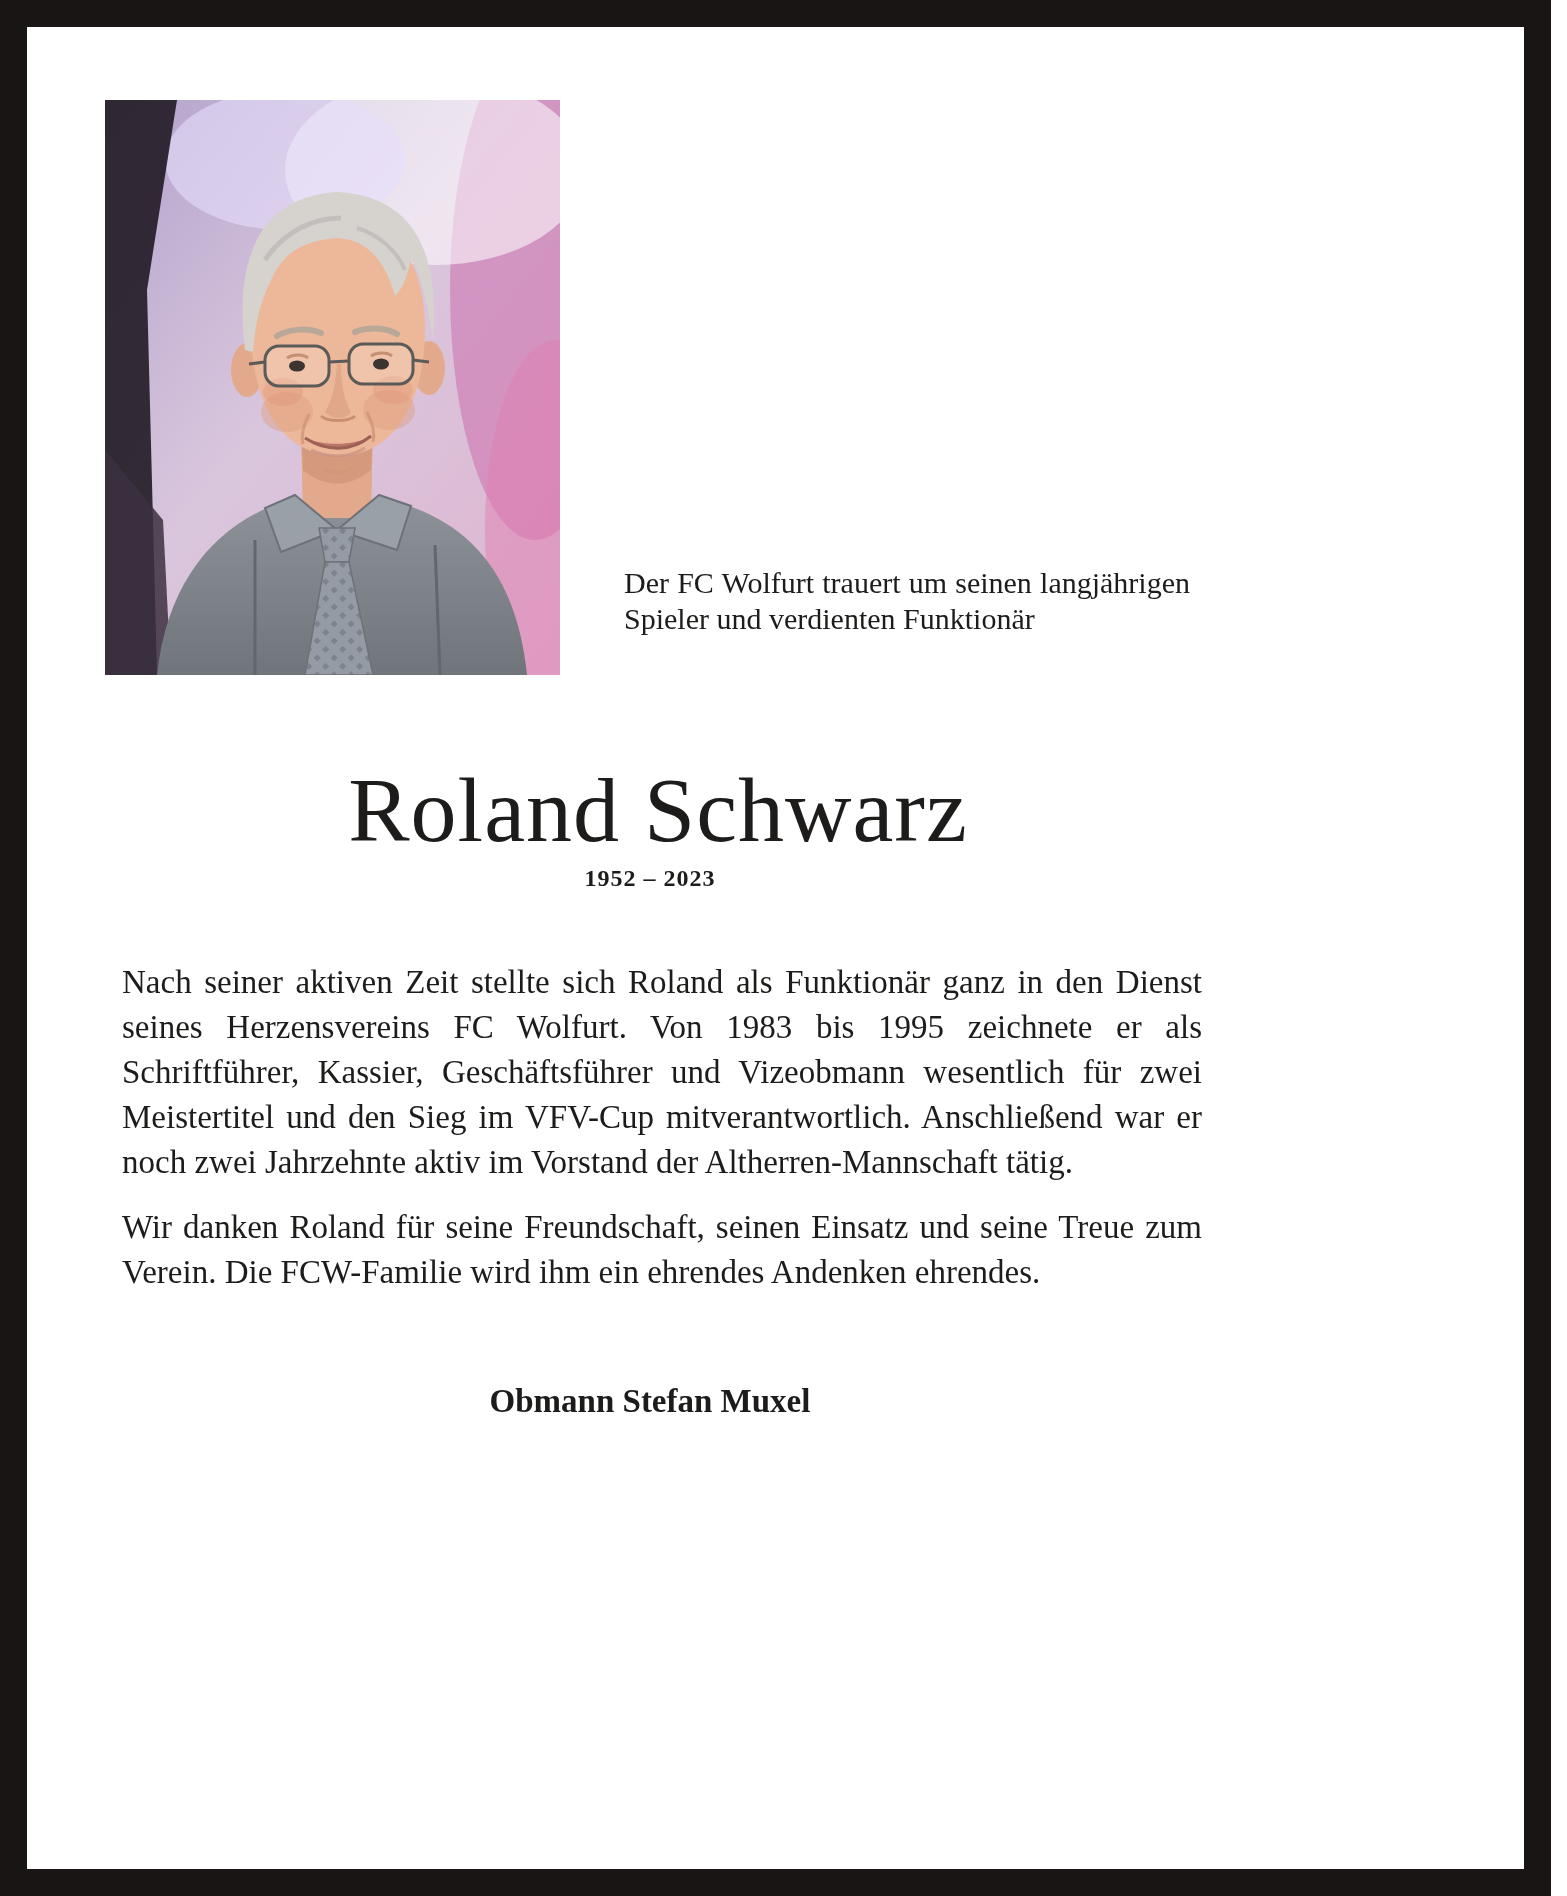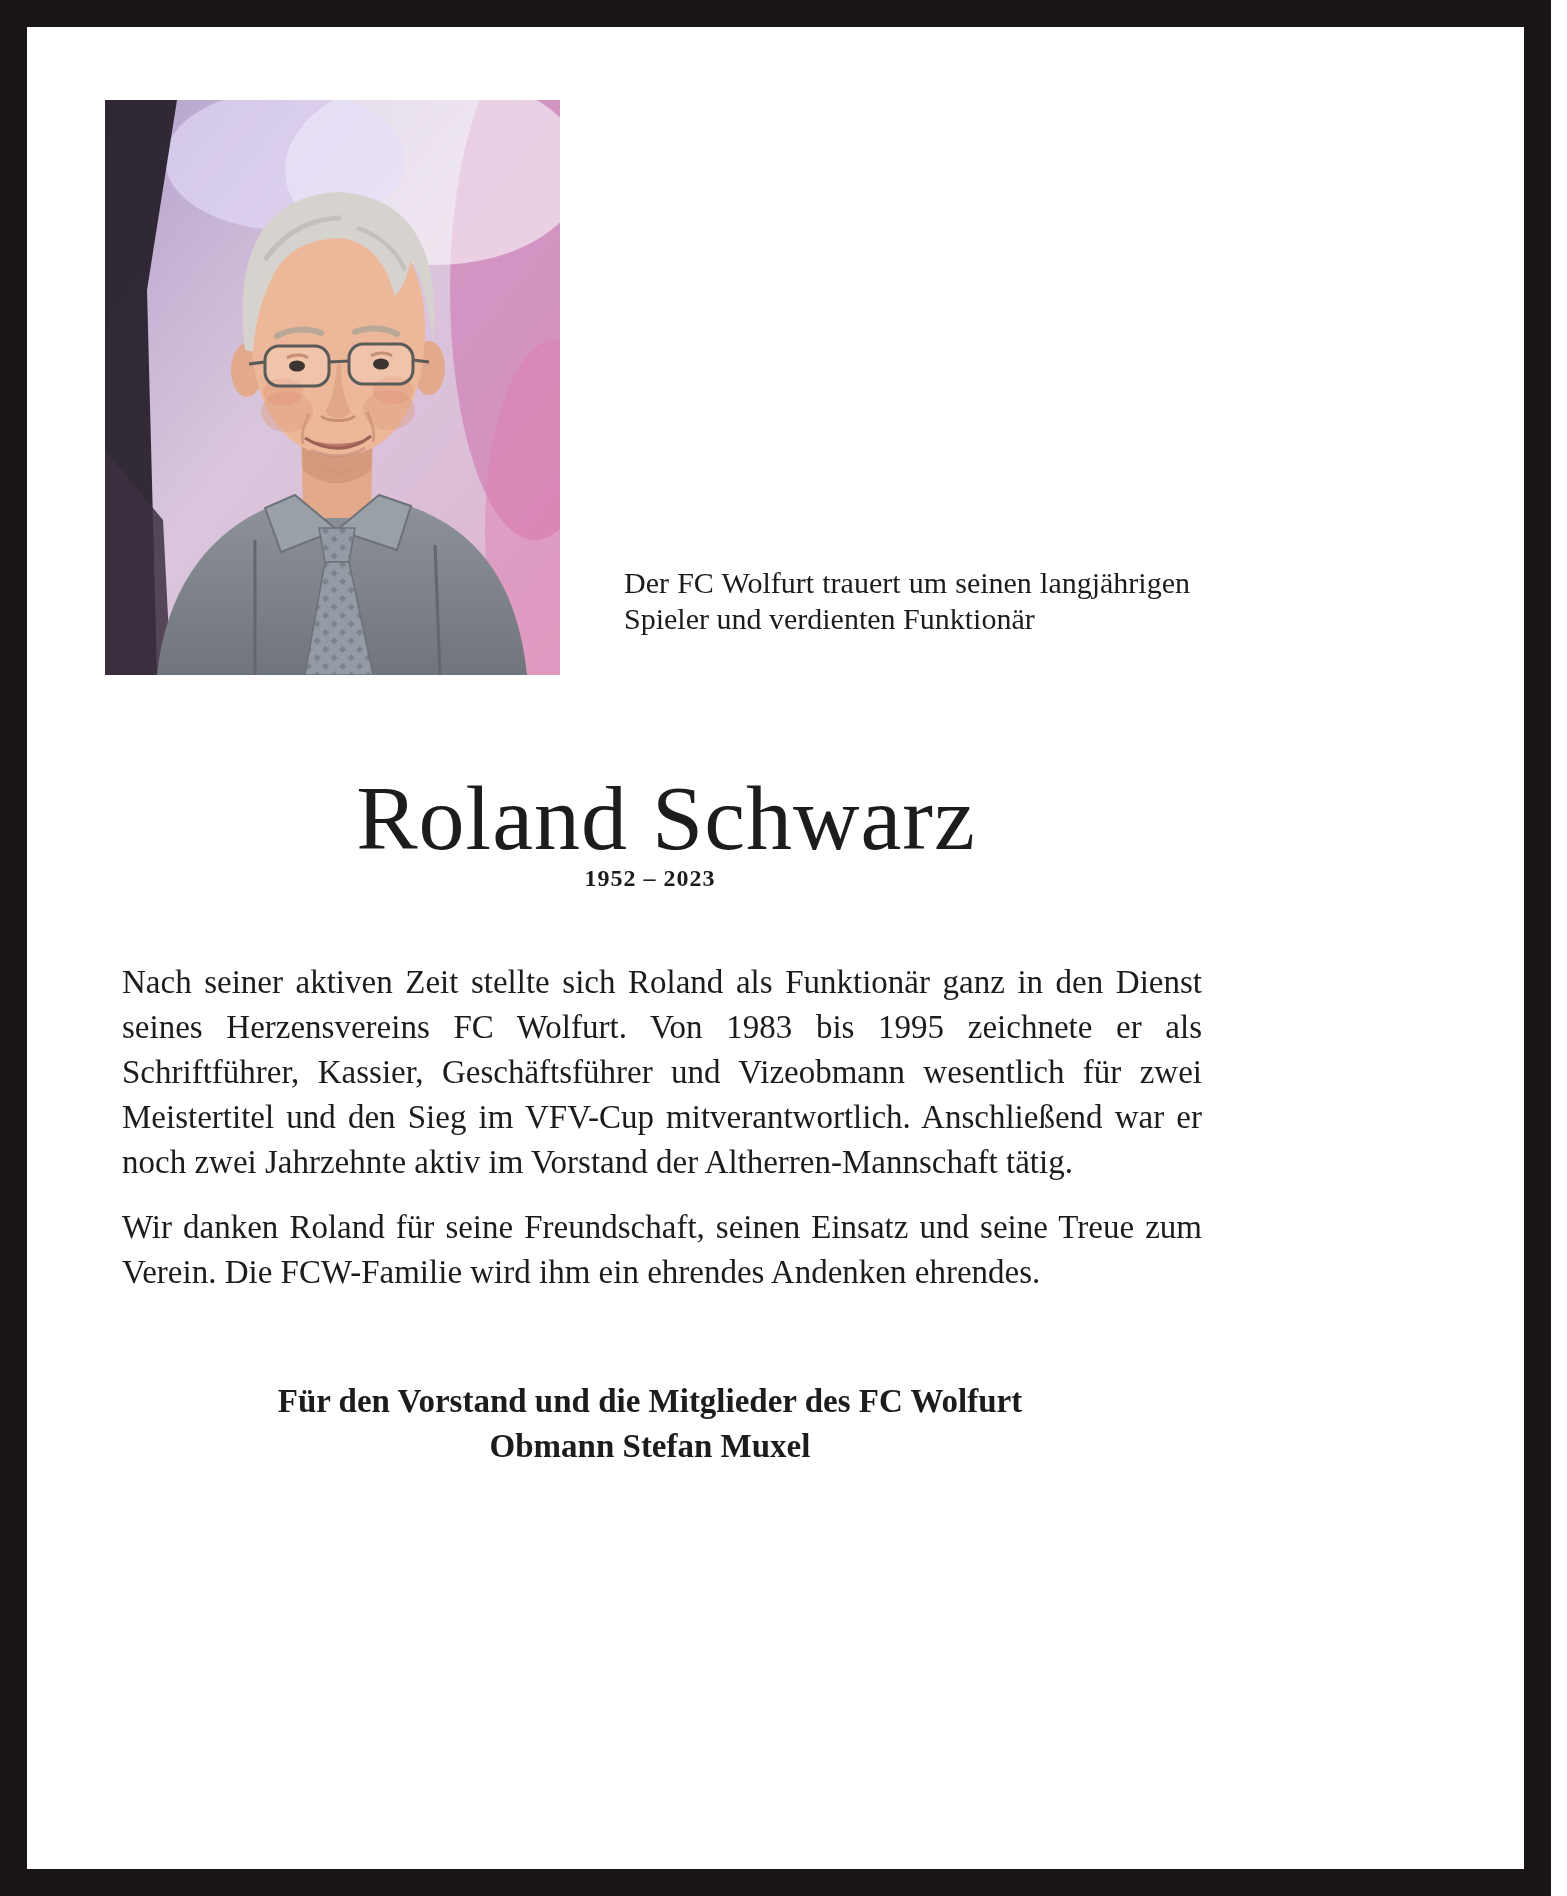--- a/index.html
+++ b/index.html
@@ -23,21 +23,21 @@
     position:absolute;left:78px;top:73px;width:455px;height:575px;
     overflow:hidden;background:#cdb9d6;
   }
   .photo svg{display:block;width:100%;height:100%;}
   .intro{
     position:absolute;left:597px;top:538px;width:566px;
     font-size:30px;line-height:36px;
     text-align:justify;text-align-last:left;
   }
   .name{
-    position:absolute;left:83px;top:722px;width:1080px;margin:16px;
+    position:absolute;left:83px;top:722px;width:1080px;margin:8px;
     font-size:92px;font-weight:400;text-align:center;
     letter-spacing:1px;white-space:nowrap;
   }
   .years{
     position:absolute;left:83px;top:838px;width:1080px;
     font-size:24px;font-weight:700;text-align:center;letter-spacing:1px;
   }
   .para{
     position:absolute;left:83px;width:1080px;margin:12px;
     font-size:33px;line-height:45px;
@@ -141,17 +141,16 @@
 
   <div class="intro">Der FC Wolfurt trauert um seinen langjährigen Spieler und verdienten Funktionär</div>
 
   <h1 class="name">Roland Schwarz</h1>
   <div class="years">1952 – 2023</div>
 
   <p class="para para1">Nach seiner aktiven Zeit stellte sich Roland als Funktionär ganz in den Dienst seines Herzensvereins FC Wolfurt. Von 1983 bis 1995 zeichnete er als Schriftführer, Kassier, Geschäftsführer und Vizeobmann wesentlich für zwei Meistertitel und den Sieg im VFV-Cup mitverantwortlich. Anschließend war er noch zwei Jahrzehnte aktiv im Vorstand der Altherren-Mannschaft tätig.</p>
   <p class="para para2">Wir danken Roland für seine Freundschaft, seinen Einsatz und seine Treue zum Verein. Die FCW-Familie wird ihm ein ehrendes Andenken ehrendes.</p>
 
   <div class="footer">
-    <div>Für den Vorstand und die Mitglieder des FC Wolfurt</div>
     <div>Obmann Stefan Muxel</div>
   </div>
 
 </div>
 
 </body></html>

